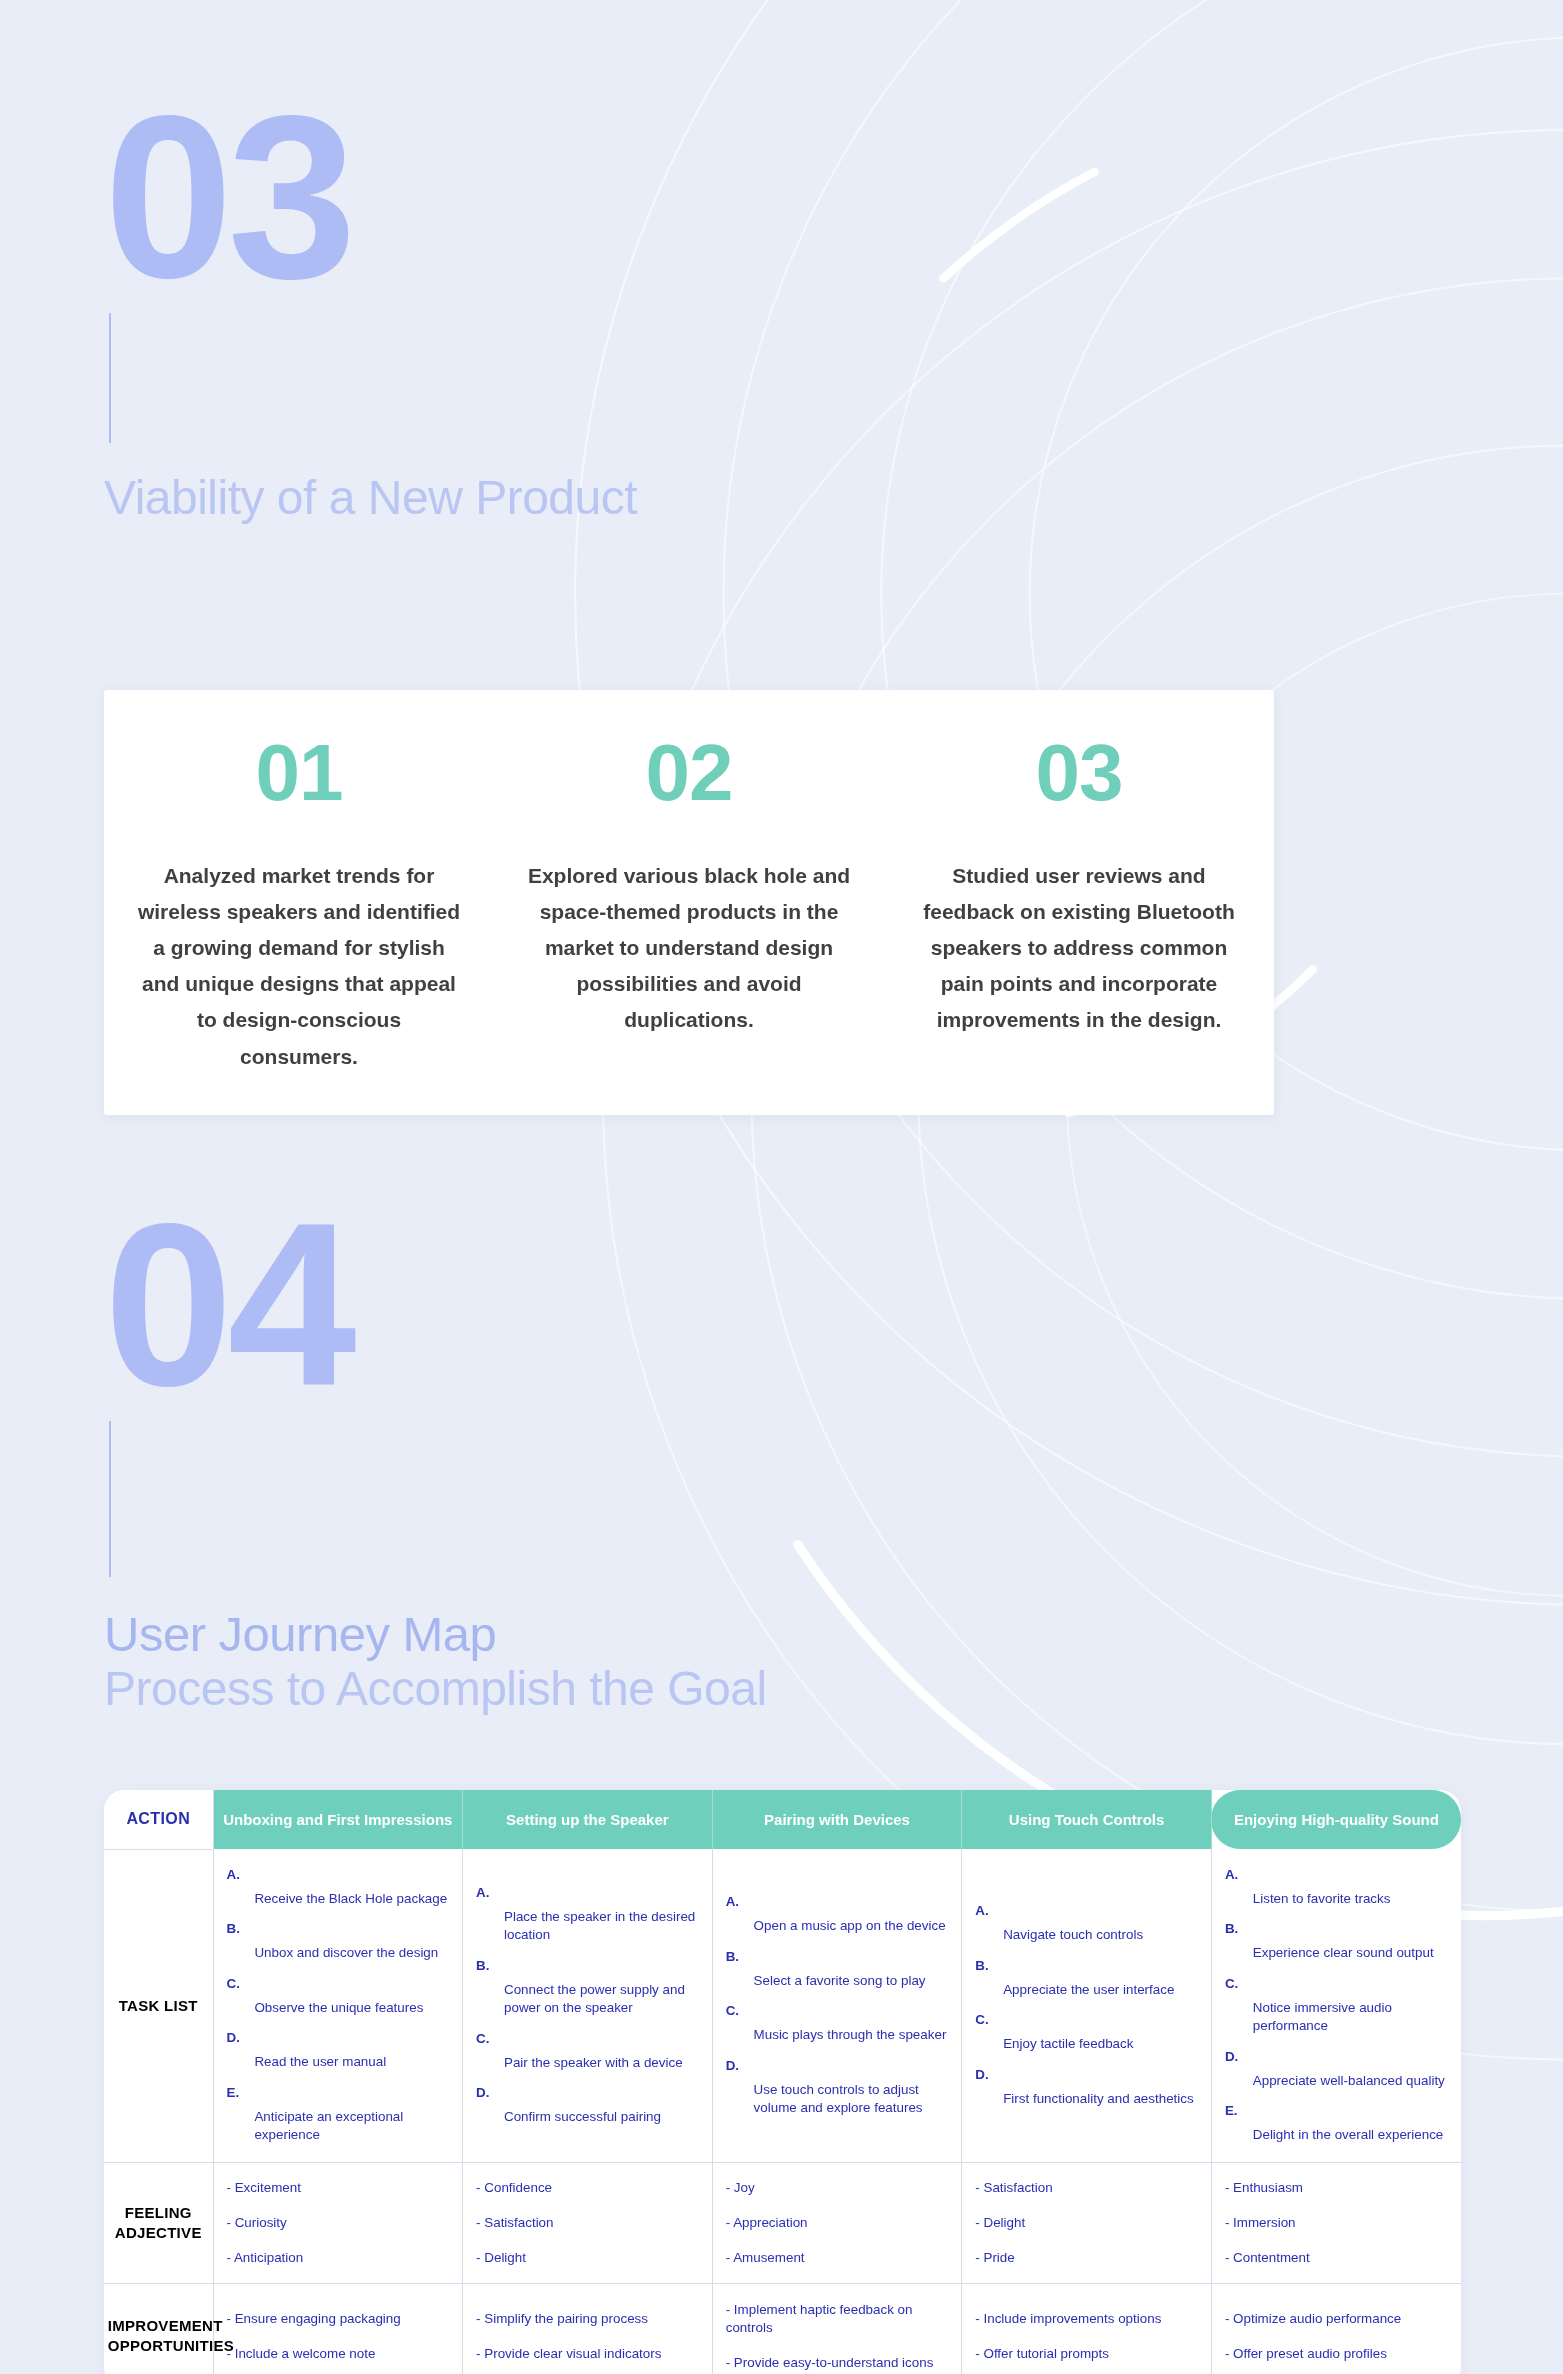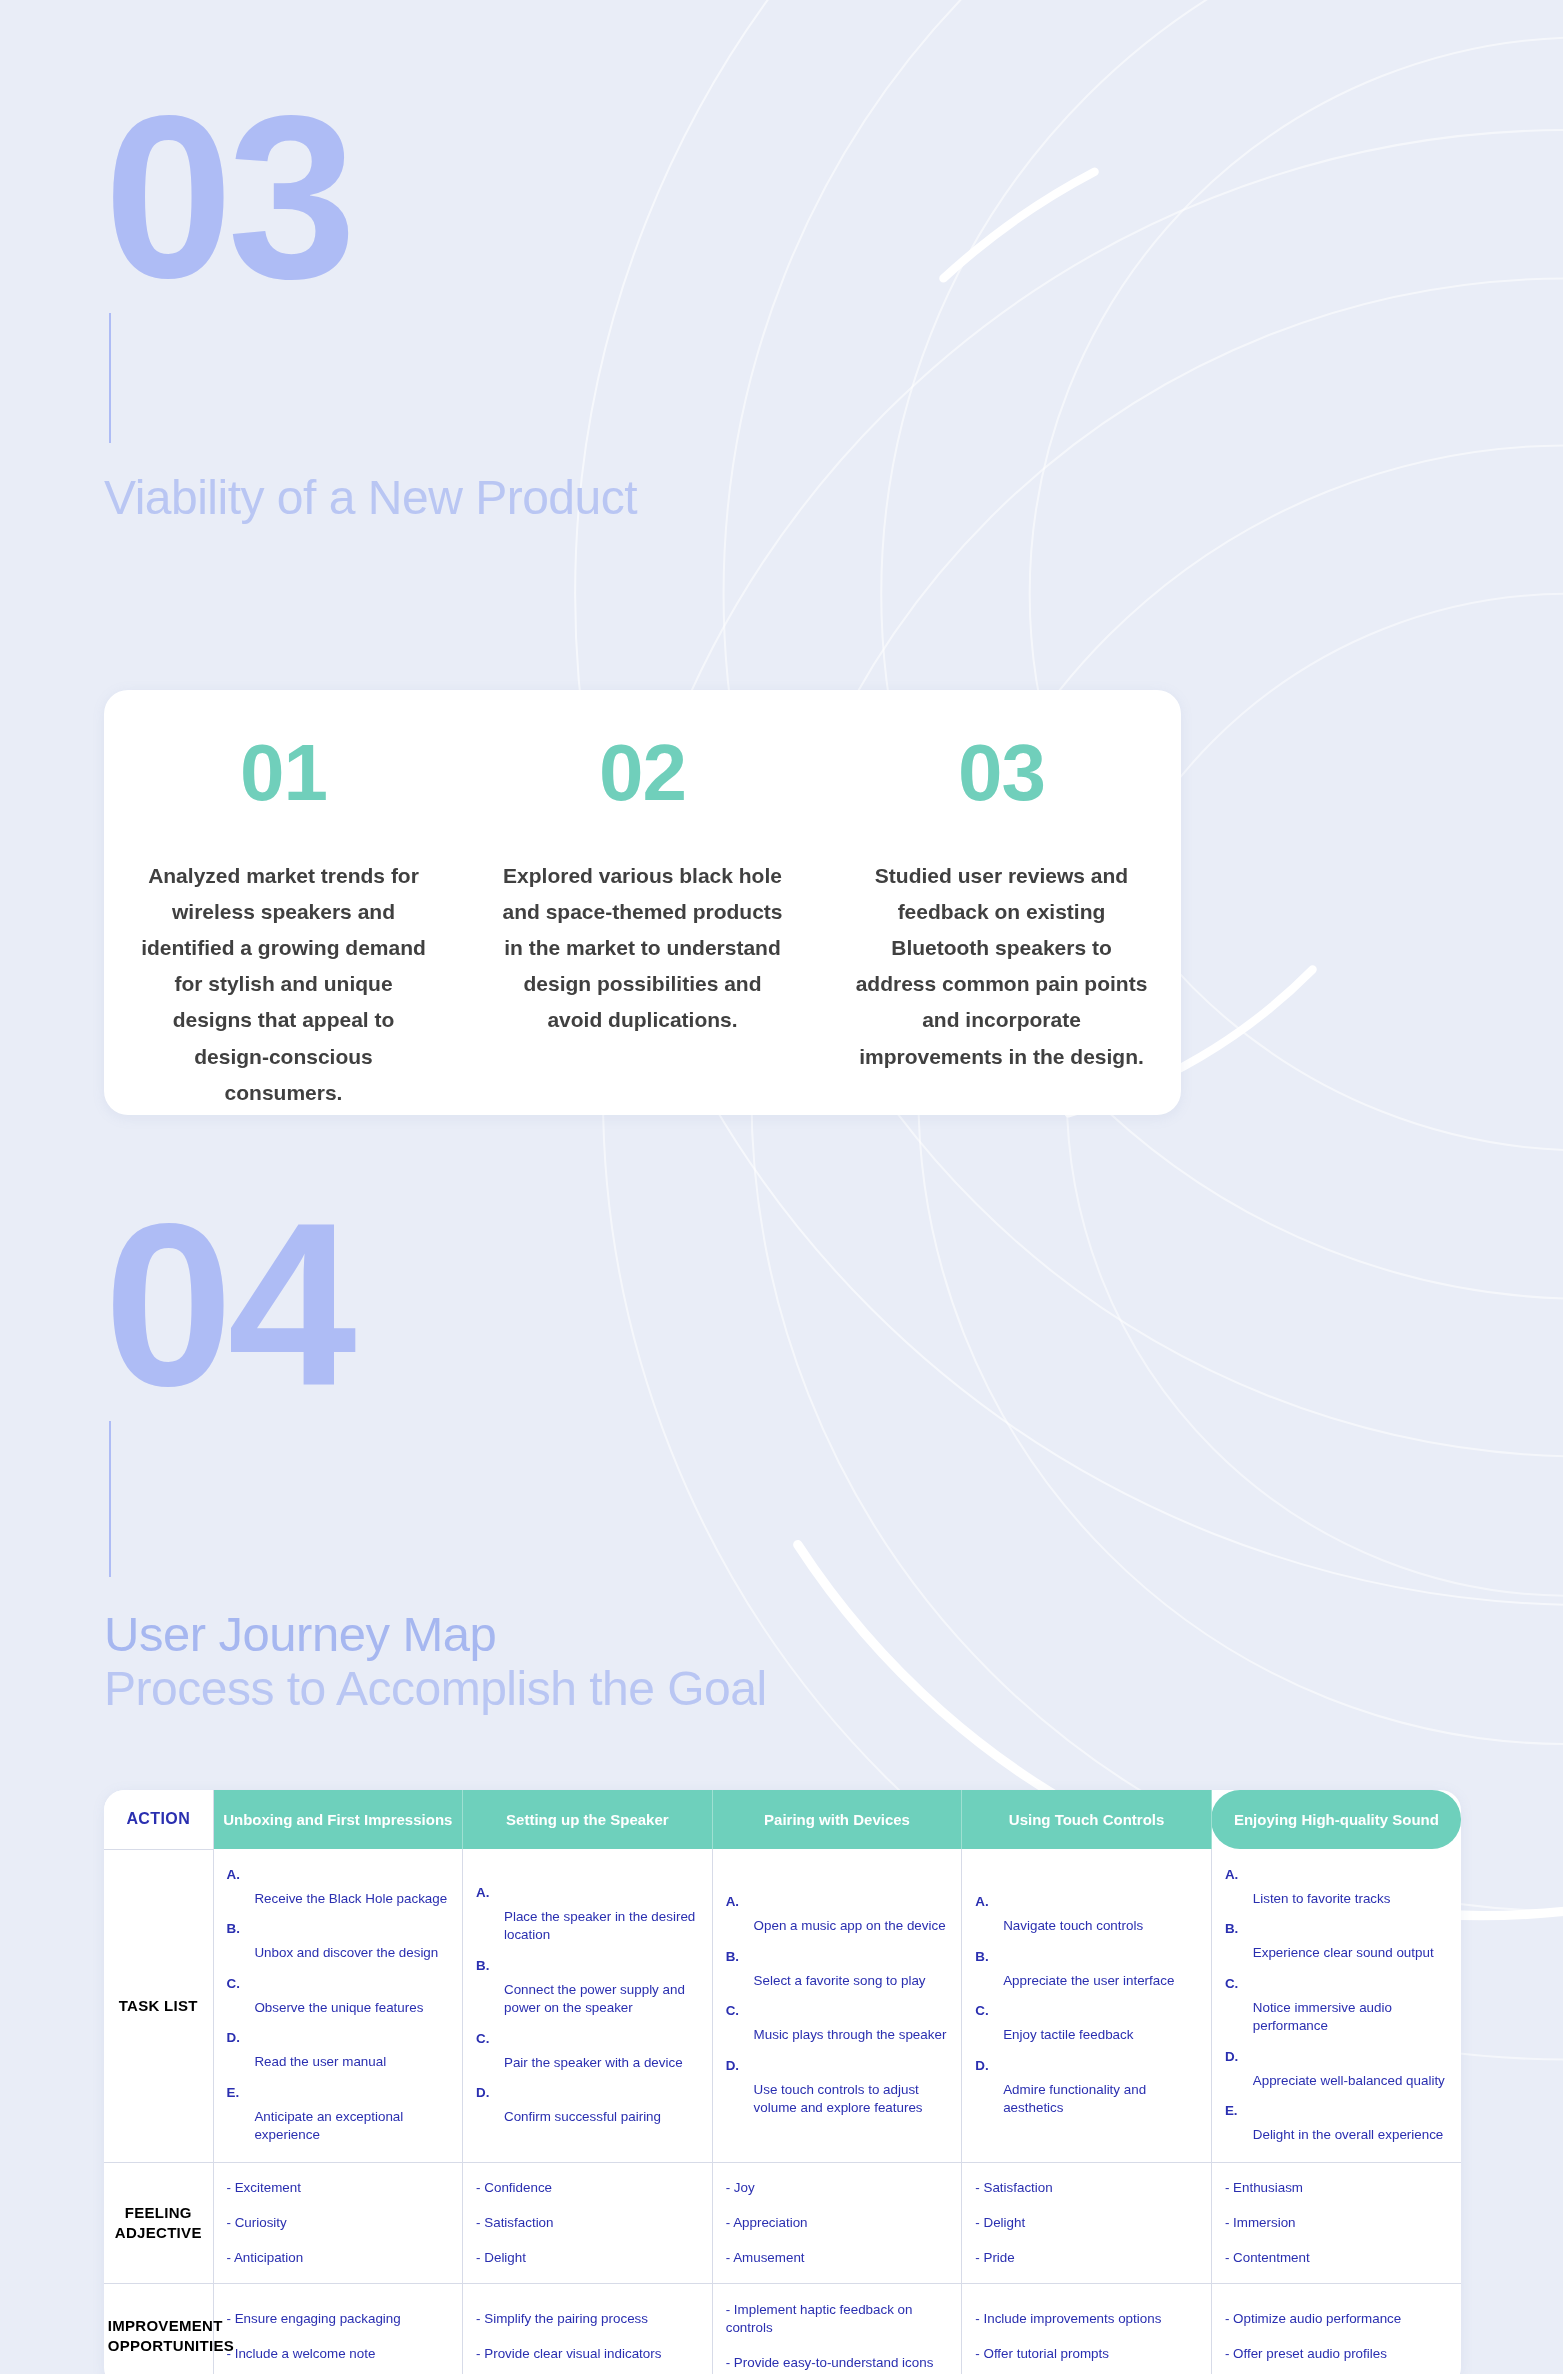--- a/index.html
+++ b/index.html
@@ -40,23 +40,23 @@
     color:#b9c6f3;
     font-weight:300;
     letter-spacing:-0.5px;
     line-height:1.12;
   }
 
   
   #findings-card{
     position:absolute;
     left:104px; top:690px;
-    width:1077px; height:425px;
+    width:1170px; height:425px;
     background:#ffffff;
-    border-radius:24px;
+    border-radius:3px;
     box-shadow:0 2.8px 13px rgba(120,135,190,.10);
     display:flex;
     align-items:flex-start;
     z-index:2;
   }
   .finding{
     flex:1 1 0;
     padding:43px 32px 0 32px;
     text-align:center;
   }
@@ -297,21 +297,21 @@
               <li>
                 <span class="mk">B.</span>
                 <span class="tx">Appreciate the user interface</span>
               </li>
               <li>
                 <span class="mk">C.</span>
                 <span class="tx">Enjoy tactile feedback</span>
               </li>
               <li>
                 <span class="mk">D.</span>
-                <span class="tx">Admire functionality and aesthetics</span>
+                <span class="tx">First functionality and aesthetics</span>
               </li>
             </ol>
           </td>
           <td class="cell">
             <ol class="tasks">
               <li>
                 <span class="mk">A.</span>
                 <span class="tx">Listen to favorite tracks</span>
               </li>
               <li>

